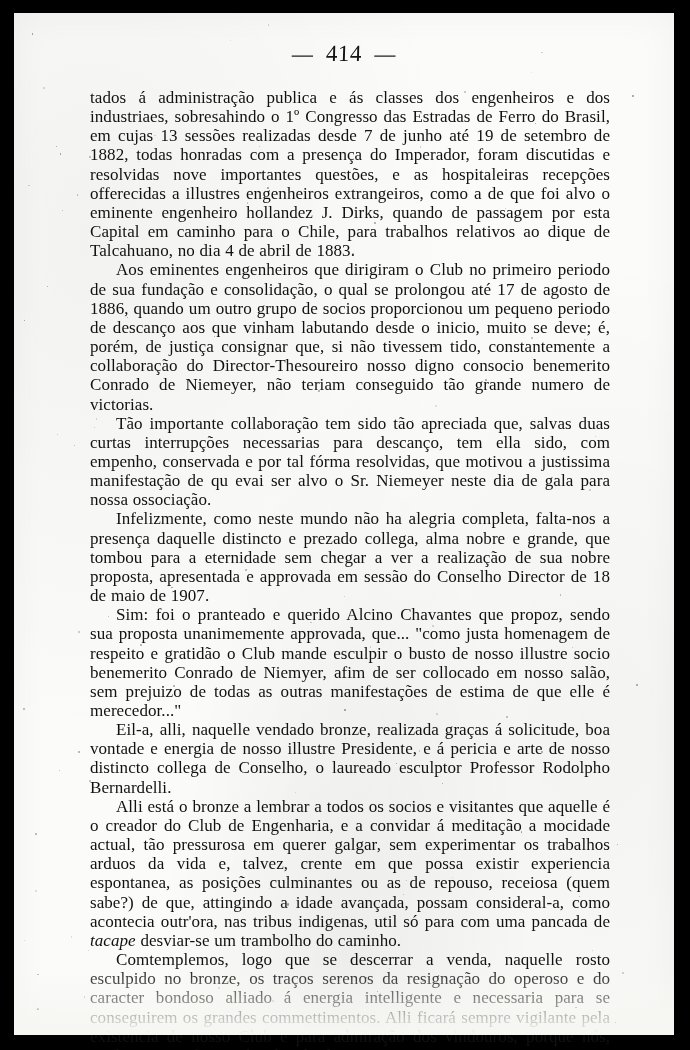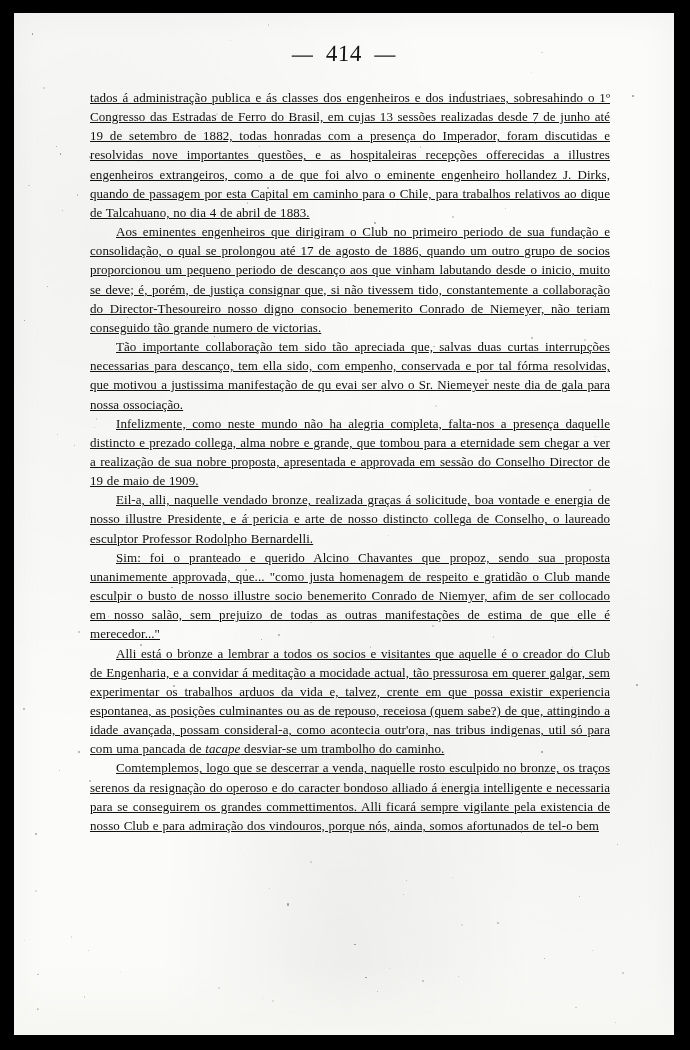--- a/index.html
+++ b/index.html
@@ -70,28 +70,27 @@
     position: absolute;
     left: 76px;
     top: 75px;
     width: 520px;
   }
 
   .para {
     margin: 0 0 0px 0;
     text-align: justify;
     text-justify: inter-word;
-    font-size: 13px;
+    font-size: 17px;
     line-height: 19.15px;
     color: #111111;
     text-indent: 26px;
     letter-spacing: 0.06px;
     word-spacing: 0.4px;
     hyphens: none;
-    text-decoration: underline;
   }
 
   .para.first {
     text-indent: 0;
   }
 
   .para em {
     font-style: italic;
   }
 
@@ -129,23 +128,23 @@
   <div id="page-sheet">
 
     <div id="page-header">
       <span class="folio"><span class="rule">—</span>&nbsp; <span>414</span> &nbsp;<span class="rule">—</span></span>
     </div>
 
     <div id="body-text">
       <p class="para first">tados á administração publica e ás classes dos engenheiros e dos industriaes, sobresahindo o 1º Congresso das Estradas de Ferro do Brasil, em cujas 13 sessões realizadas desde 7 de junho até 19 de setembro de 1882, todas honradas com a presença do Imperador, foram discutidas e resolvidas nove importantes questões, e as hospitaleiras recepções offerecidas a illustres engenheiros extrangeiros, como a de que foi alvo o eminente engenheiro hollandez J. Dirks, quando de passagem por esta Capital em caminho para o Chile, para trabalhos relativos ao dique de Talcahuano, no dia 4 de abril de 1883.</p>
       <p class="para">Aos eminentes engenheiros que dirigiram o Club no primeiro periodo de sua fundação e consolidação, o qual se prolongou até 17 de agosto de 1886, quando um outro grupo de socios proporcionou um pequeno periodo de descanço aos que vinham labutando desde o inicio, muito se deve; é, porém, de justiça consignar que, si não tivessem tido, constantemente a collaboração do Director-Thesoureiro nosso digno consocio benemerito Conrado de Niemeyer, não teriam conseguido tão grande numero de victorias.</p>
       <p class="para">Tão importante collaboração tem sido tão apreciada que, salvas duas curtas interrupções necessarias para descanço, tem ella sido, com empenho, conservada e por tal fórma resolvidas, que motivou a justissima manifestação de qu evai ser alvo o Sr. Niemeyer neste dia de gala para nossa ossociação.</p>
-      <p class="para">Infelizmente, como neste mundo não ha alegria completa, falta-nos a presença daquelle distincto e prezado collega, alma nobre e grande, que tombou para a eternidade sem chegar a ver a realização de sua nobre proposta, apresentada e approvada em sessão do Conselho Director de 19 de maio de 1909.</p>
+      <p class="para">Infelizmente, como neste mundo não ha alegria completa, falta-nos a presença daquelle distincto e prezado collega, alma nobre e grande, que tombou para a eternidade sem chegar a ver a realização de sua nobre proposta, apresentada e approvada em sessão do Conselho Director de 18 de maio de 1907.</p>
+      <p class="para">Sim: foi o pranteado e querido Alcino Chavantes que propoz, sendo sua proposta unanimemente approvada, que... "como justa homenagem de respeito e gratidão o Club mande esculpir o busto de nosso illustre socio benemerito Conrado de Niemyer, afim de ser collocado em nosso salão, sem prejuizo de todas as outras manifestações de estima de que elle é merecedor..."</p>
       <p class="para">Eil-a, alli, naquelle vendado bronze, realizada graças á solicitude, boa vontade e energia de nosso illustre Presidente, e á pericia e arte de nosso distincto collega de Conselho, o laureado esculptor Professor Rodolpho Bernardelli.</p>
-      <p class="para">Sim: foi o pranteado e querido Alcino Chavantes que propoz, sendo sua proposta unanimemente approvada, que... "como justa homenagem de respeito e gratidão o Club mande esculpir o busto de nosso illustre socio benemerito Conrado de Niemyer, afim de ser collocado em nosso salão, sem prejuizo de todas as outras manifestações de estima de que elle é merecedor..."</p>
       <p class="para">Alli está o bronze a lembrar a todos os socios e visitantes que aquelle é o creador do Club de Engenharia, e a convidar á meditação a mocidade actual, tão pressurosa em querer galgar, sem experimentar os trabalhos arduos da vida e, talvez, crente em que possa existir experiencia espontanea, as posições culminantes ou as de repouso, receiosa (quem sabe?) de que, attingindo a idade avançada, possam consideral-a, como acontecia outr'ora, nas tribus indigenas, util só para com uma pancada de <em>tacape</em> desviar-se um trambolho do caminho.</p>
       <p class="para">Comtemplemos, logo que se descerrar a venda, naquelle rosto esculpido no bronze, os traços serenos da resignação do operoso e do caracter bondoso alliado á energia intelligente e necessaria para se conseguirem os grandes commettimentos. Alli ficará sempre vigilante pela existencia de nosso Club e para admiração dos vindouros, porque nós, ainda, somos afortunados de tel-o bem</p>
     </div>
 
     <div id="bottom-fade"></div>
   <div class="speck" style="width: 0.7px; height: 0.7px; left: 499.5px; top: 299px; opacity: 0.35;"></div>
       <div class="speck" style="width: 1.72px; height: 1.72px; left: 157.3px; top: 573.5px; opacity: 0.49;"></div>
       <div class="speck" style="width: 2.04px; height: 2.04px; left: 437.7px; top: 203.3px; opacity: 0.3;"></div>
       <div class="speck" style="width: 1.61px; height: 1.61px; left: 232.6px; top: 189.1px; opacity: 0.3;"></div>
       <div class="speck" style="width: 0.85px; height: 0.85px; left: 491.3px; top: 194.8px; opacity: 0.34;"></div>

